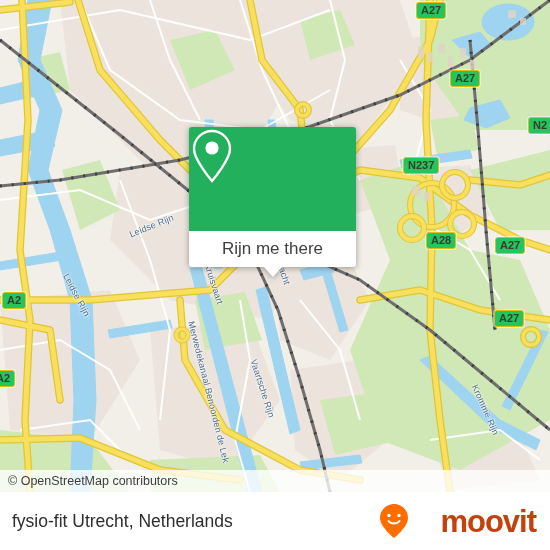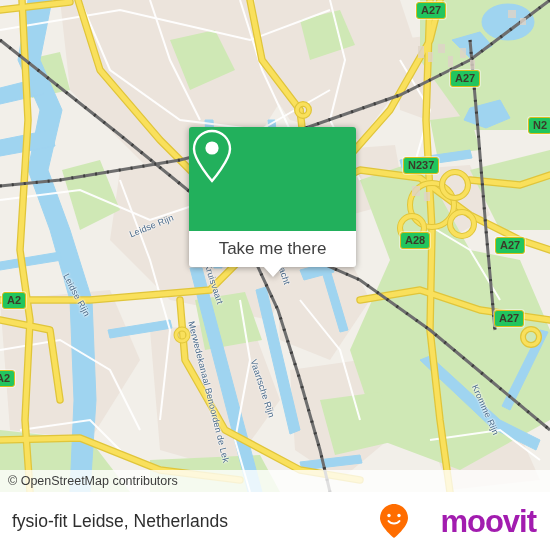--- a/index.html
+++ b/index.html
@@ -69,21 +69,21 @@
   
   #footer{
     position:absolute;left:0;top:492px;width:550px;height:58px;
     background:#ffffff;display:flex;align-items:center;
     justify-content:space-between;padding:0 14px 0 12px;
     box-sizing:border-box;
   }
   #footer-title{font-size:17.5px;color:#2e2e2e;}
   #logo{display:flex;align-items:center;gap:3px;}
   #logo-word{
-    font-size:31px;font-weight:bold;color:#a21caf;
+    font-size:31px;font-weight:bold;color:#c2410c;
     letter-spacing:-1px;line-height:31px;margin-left:28px;
   }
 </style>
 </head>
 <body>
 
 <div id="root">
 
   <div id="map">
     <svg width="550" height="492" viewBox="0 0 550 492">
@@ -244,21 +244,21 @@
         <rect x="508" y="10" width="8" height="8"></rect>
           <rect x="520" y="18" width="6" height="7"></rect>
       </g>
     </svg>
 
     <div id="shields">
         <div class="shield" style="left: 416px; top: 2px;">A27</div>
         <div class="shield" style="left: 450px; top: 70px;">A27</div>
         <div class="shield" style="left: 528px; top: 117px;">N2</div>
         <div class="shield" style="left: 403px; top: 157px;">N237</div>
-        <div class="shield" style="left: 400px; top: 232px;">A28</div>
+        <div class="shield" style="left: 426px; top: 232px;">A28</div>
         <div class="shield" style="left: 495px; top: 237px;">A27</div>
         <div class="shield" style="left: 2px; top: 292px;">A2</div>
         <div class="shield" style="left: 494px; top: 310px;">A27</div>
         <div class="shield" style="left: -9px; top: 370px;">A2</div>
       </div>
 
     <div id="maplabels">
         <div class="maplabel waterlabel" style="left: 128px; top: 230px; transform: rotate(-22deg); transform-origin: left top;">Leidse Rijn</div>
         <div class="maplabel waterlabel" style="left: 70px; top: 272px; transform: rotate(62deg); transform-origin: left top;">Leidse Rijn</div>
         <div class="maplabel waterlabel" style="left: 212px; top: 262px; transform: rotate(72deg); transform-origin: left top;">Kruisvaart</div>
@@ -273,28 +273,28 @@
     </div>
 
     <div id="callout">
       <div id="callout-head" style="background: rgb(34, 176, 92);">
         <svg width="46" height="58" viewBox="0 0 46 58">
           <path d="M23 4 C13 4 5 12 5 22 C5 33 23 54 23 54 C23 54 41 33 41 22 C41 12 33 4 23 4 Z" fill="none" stroke="#ffffff" stroke-width="2.4"></path>
           <circle cx="23" cy="21" r="6.6" fill="#ffffff"></circle>
         </svg>
       </div>
       <div id="callout-body">
-        <span>Take me there</span>
+        <span>Rijn me there</span>
       </div>
       <div id="callout-tail"></div>
     </div>
   </div>
 
   <div id="footer">
-    <div id="footer-title">fysio-fit Leidse, Netherlands</div>
+    <div id="footer-title">fysio-fit Utrecht, Netherlands</div>
     <div id="logo">
       <svg width="30" height="36" viewBox="0 0 30 36">
         <path d="M15 1 C7.3 1 1 7.3 1 15 C1 24 15 35 15 35 C15 35 29 24 29 15 C29 7.3 22.7 1 15 1 Z" fill="#ff6d00"></path>
         <circle cx="10" cy="12.5" r="1.7" fill="#ffffff"></circle>
         <circle cx="20" cy="12.5" r="1.7" fill="#ffffff"></circle>
         <path d="M9.5 18 C12 21.4 18 21.4 20.5 18" fill="none" stroke="#ffffff" stroke-width="2" stroke-linecap="round"></path>
       </svg>
       <span id="logo-word">moovit</span>
     </div>
   </div>

